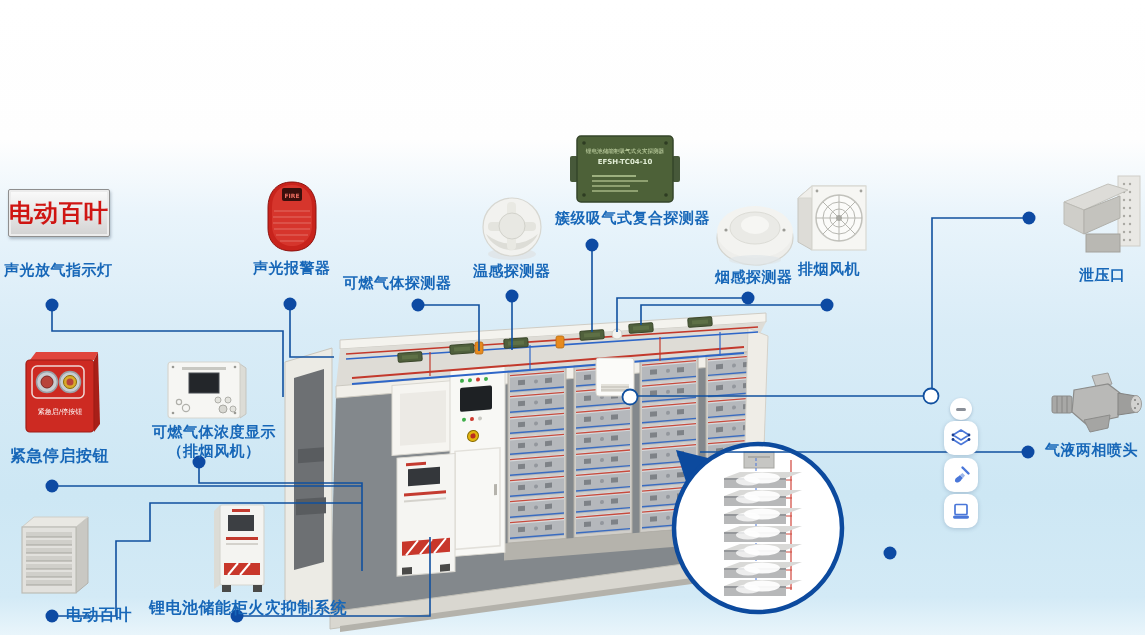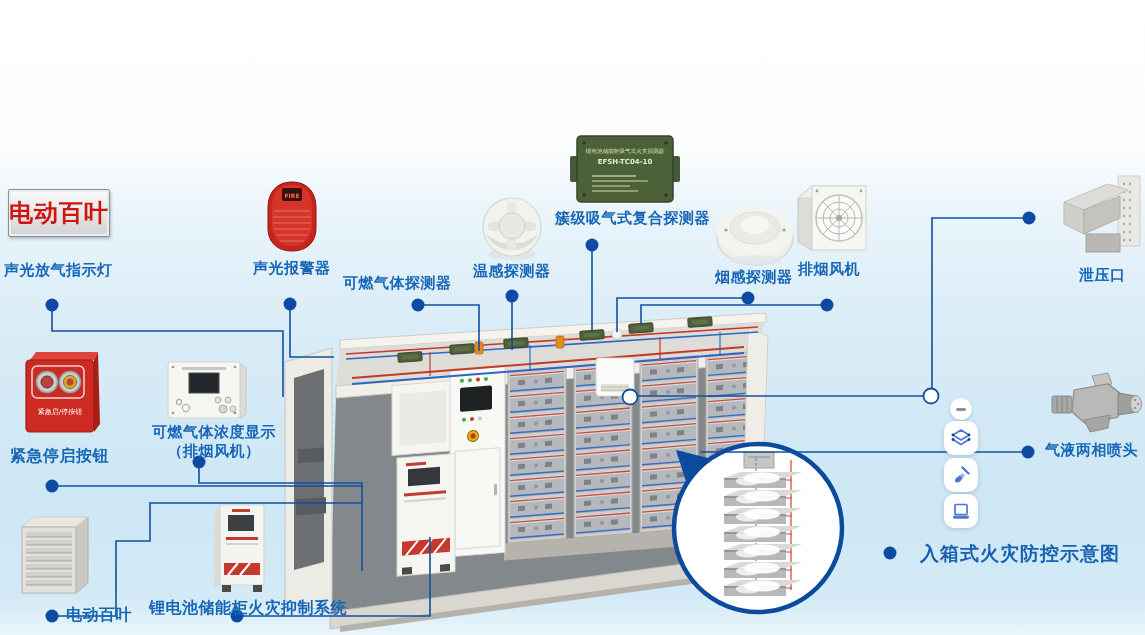--- a/index.html
+++ b/index.html
@@ -438,21 +438,20 @@
   <div class="label" style="left:798px;top:260px;">排烟风机</div>
   <div class="label" style="left:1079px;top:266px;">泄压口</div>
   <div class="label" style="left:10px;top:446px;font-size:16px;">紧急停启按钮</div>
   <div class="label center" style="left:144px;top:423px;width:140px;">
     <span>可燃气体浓度显示</span><br>
     <span>（排烟风机）</span>
   </div>
   <div class="label" style="left:23px;top:605px;font-size:16px;padding-left:43px;">电动百叶</div>
   <div class="label" style="left:149px;top:598px;font-size:16px;">锂电池储能柜火灾抑制系统</div>
   <div class="label" style="left:1045px;top:441px;">气液两相喷头</div>
-  <div class="caption" style="left:920px;top:541px;">入箱式火灾防控示意图</div>
 
   <div class="minibtn" style="left:950px;top:398px;">
     <i></i>
   </div>
   <div class="toolbtn" style="left:944px;top:421px;">
     <svg width="24" height="24" viewBox="0 0 24 24">
       <path d="M12,4 L20,9 L12,14 L4,9 Z" fill="none" stroke="#4a77d9" stroke-width="1.6" stroke-linejoin="round"></path>
       <path d="M4,13.5 L12,18.5 L20,13.5" fill="none" stroke="#4a77d9" stroke-width="1.6" stroke-linejoin="round"></path>
       <circle cx="4" cy="9" r="1.4" fill="#1b3f8f"></circle>
         <circle cx="20" cy="9" r="1.4" fill="#1b3f8f"></circle>

